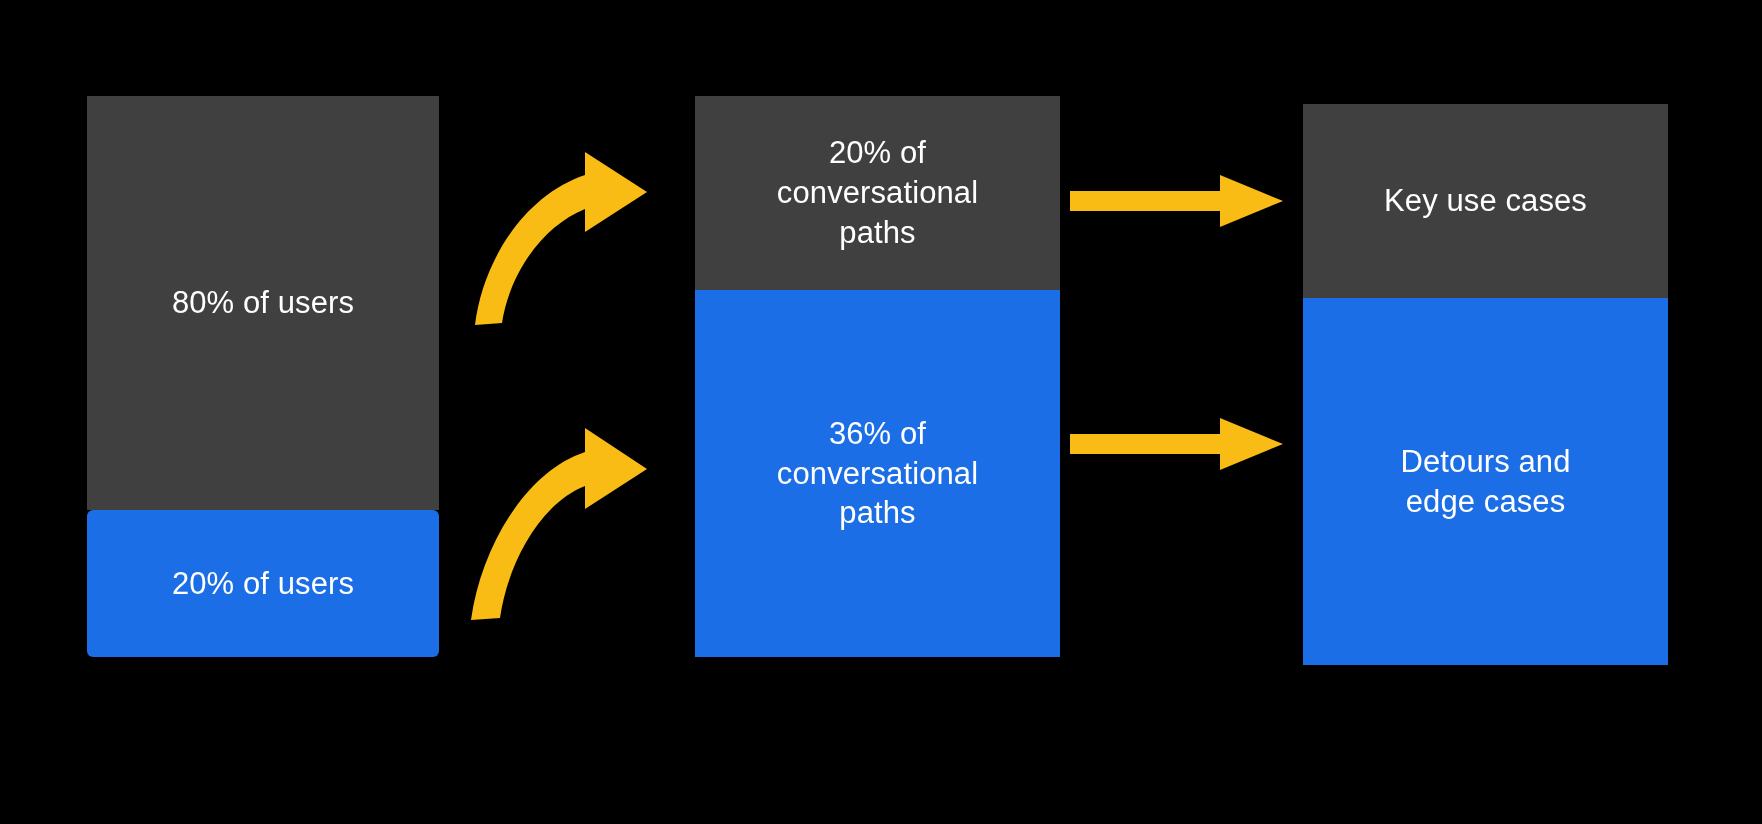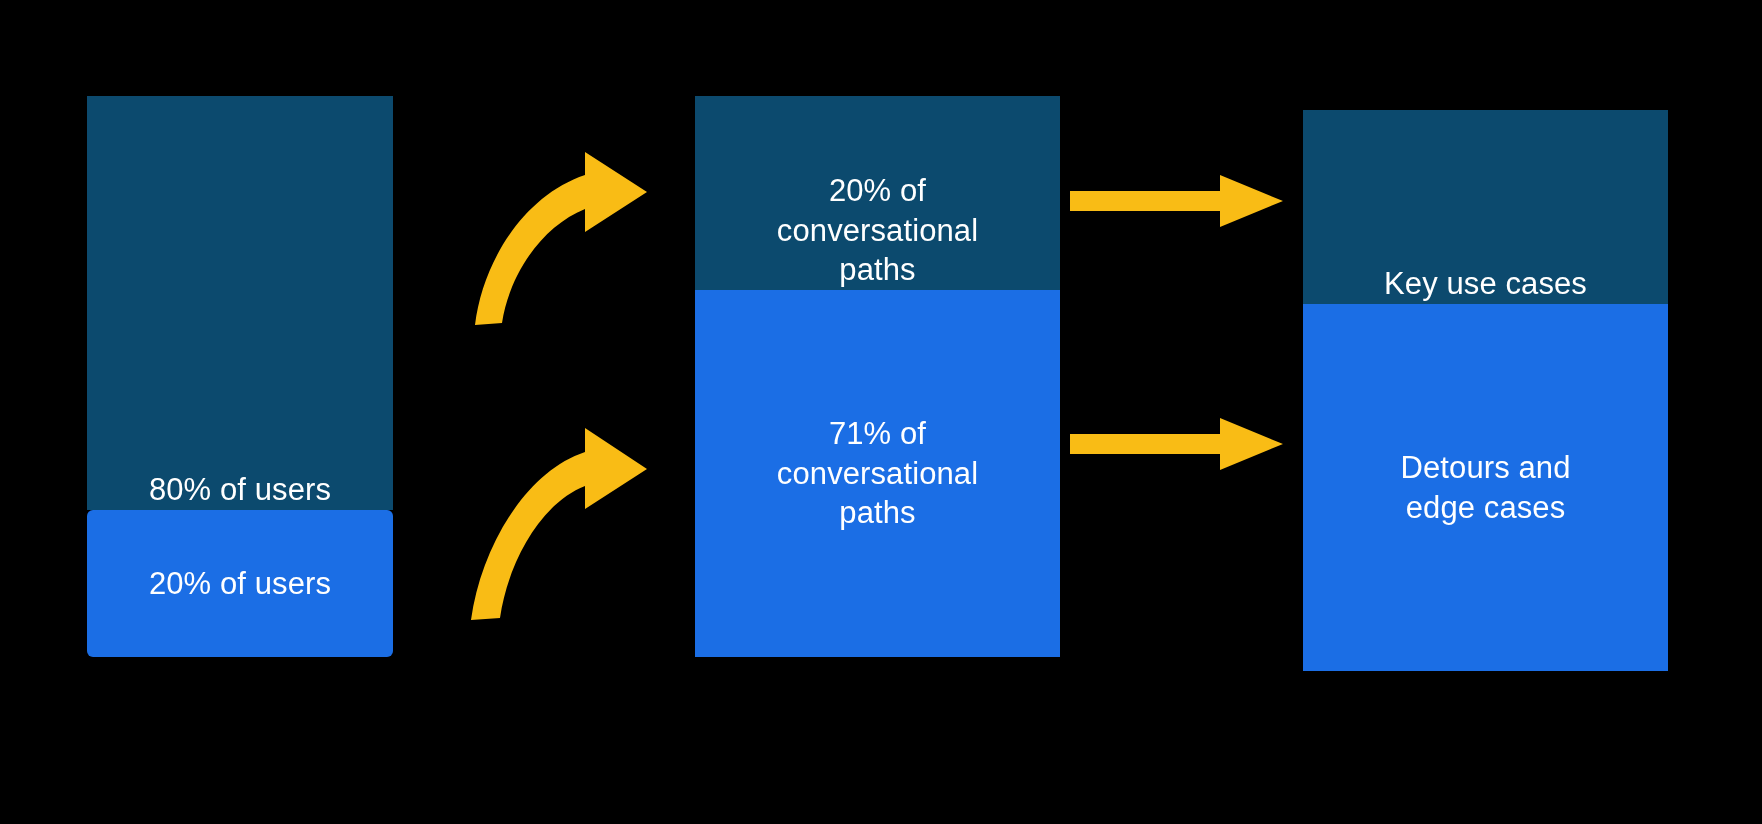--- a/index.html
+++ b/index.html
@@ -34,42 +34,42 @@
     align-items: center;
     justify-content: center;
     text-align: center;
     color: #ffffff;
     font-weight: 400;
     letter-spacing: 0.1px;
     line-height: 1.28;
     padding: 0 10px;
     overflow: hidden;
   }
-  .seg-green { background: #0c4a6e; align-items: flex-end; }
+  .seg-green { background: #404040; }
   .seg-blue  { background: #1B6EE5; }
 
   .seg-label {
     display: block;
     white-space: pre-line;
   }
 
   
-  #column-users       { left: 87px;  top: 96px; width: 306px; height: 561px; }
+  #column-users       { left: 87px;  top: 96px; width: 352px; height: 561px; }
   #column-users .s1   { height: 414px; }
   #column-users .s2   { height: 147px; border-radius: 6px; }
   #column-users .seg-label { font-size: 31px; }
 
   
   #column-paths       { left: 695px; top: 96px; width: 365px; height: 561px; }
   #column-paths .s1   { height: 194px; }
   #column-paths .s2   { height: 367px; }
   #column-paths .seg-label { font-size: 31px; }
 
   
-  #column-outcomes      { left: 1303px; top: 110px; width: 365px; height: 603px; }
+  #column-outcomes      { left: 1303px; top: 104px; width: 365px; height: 603px; }
   #column-outcomes .s1  { height: 194px; }
   #column-outcomes .s2  { height: 367px; align-items: center; }
   #column-outcomes .seg-label { font-size: 31px; }
 
   
   .arrow-svg {
     position: absolute;
     overflow: visible;
   }
   #arrow-curved-top    { left: 455px;  top: 140px; }
@@ -91,21 +91,21 @@
     </div>
   </div>
 
   <div class="column" id="column-paths">
     <div class="segment seg-green s1">
       <span class="seg-label">20% of
 conversational
 paths</span>
     </div>
     <div class="segment seg-blue s2">
-      <span class="seg-label">71% of
+      <span class="seg-label">36% of
 conversational
 paths</span>
     </div>
   </div>
 
   <div class="column" id="column-outcomes">
     <div class="segment seg-green s1">
       <span class="seg-label">Key use cases</span>
     </div>
     <div class="segment seg-blue s2">

